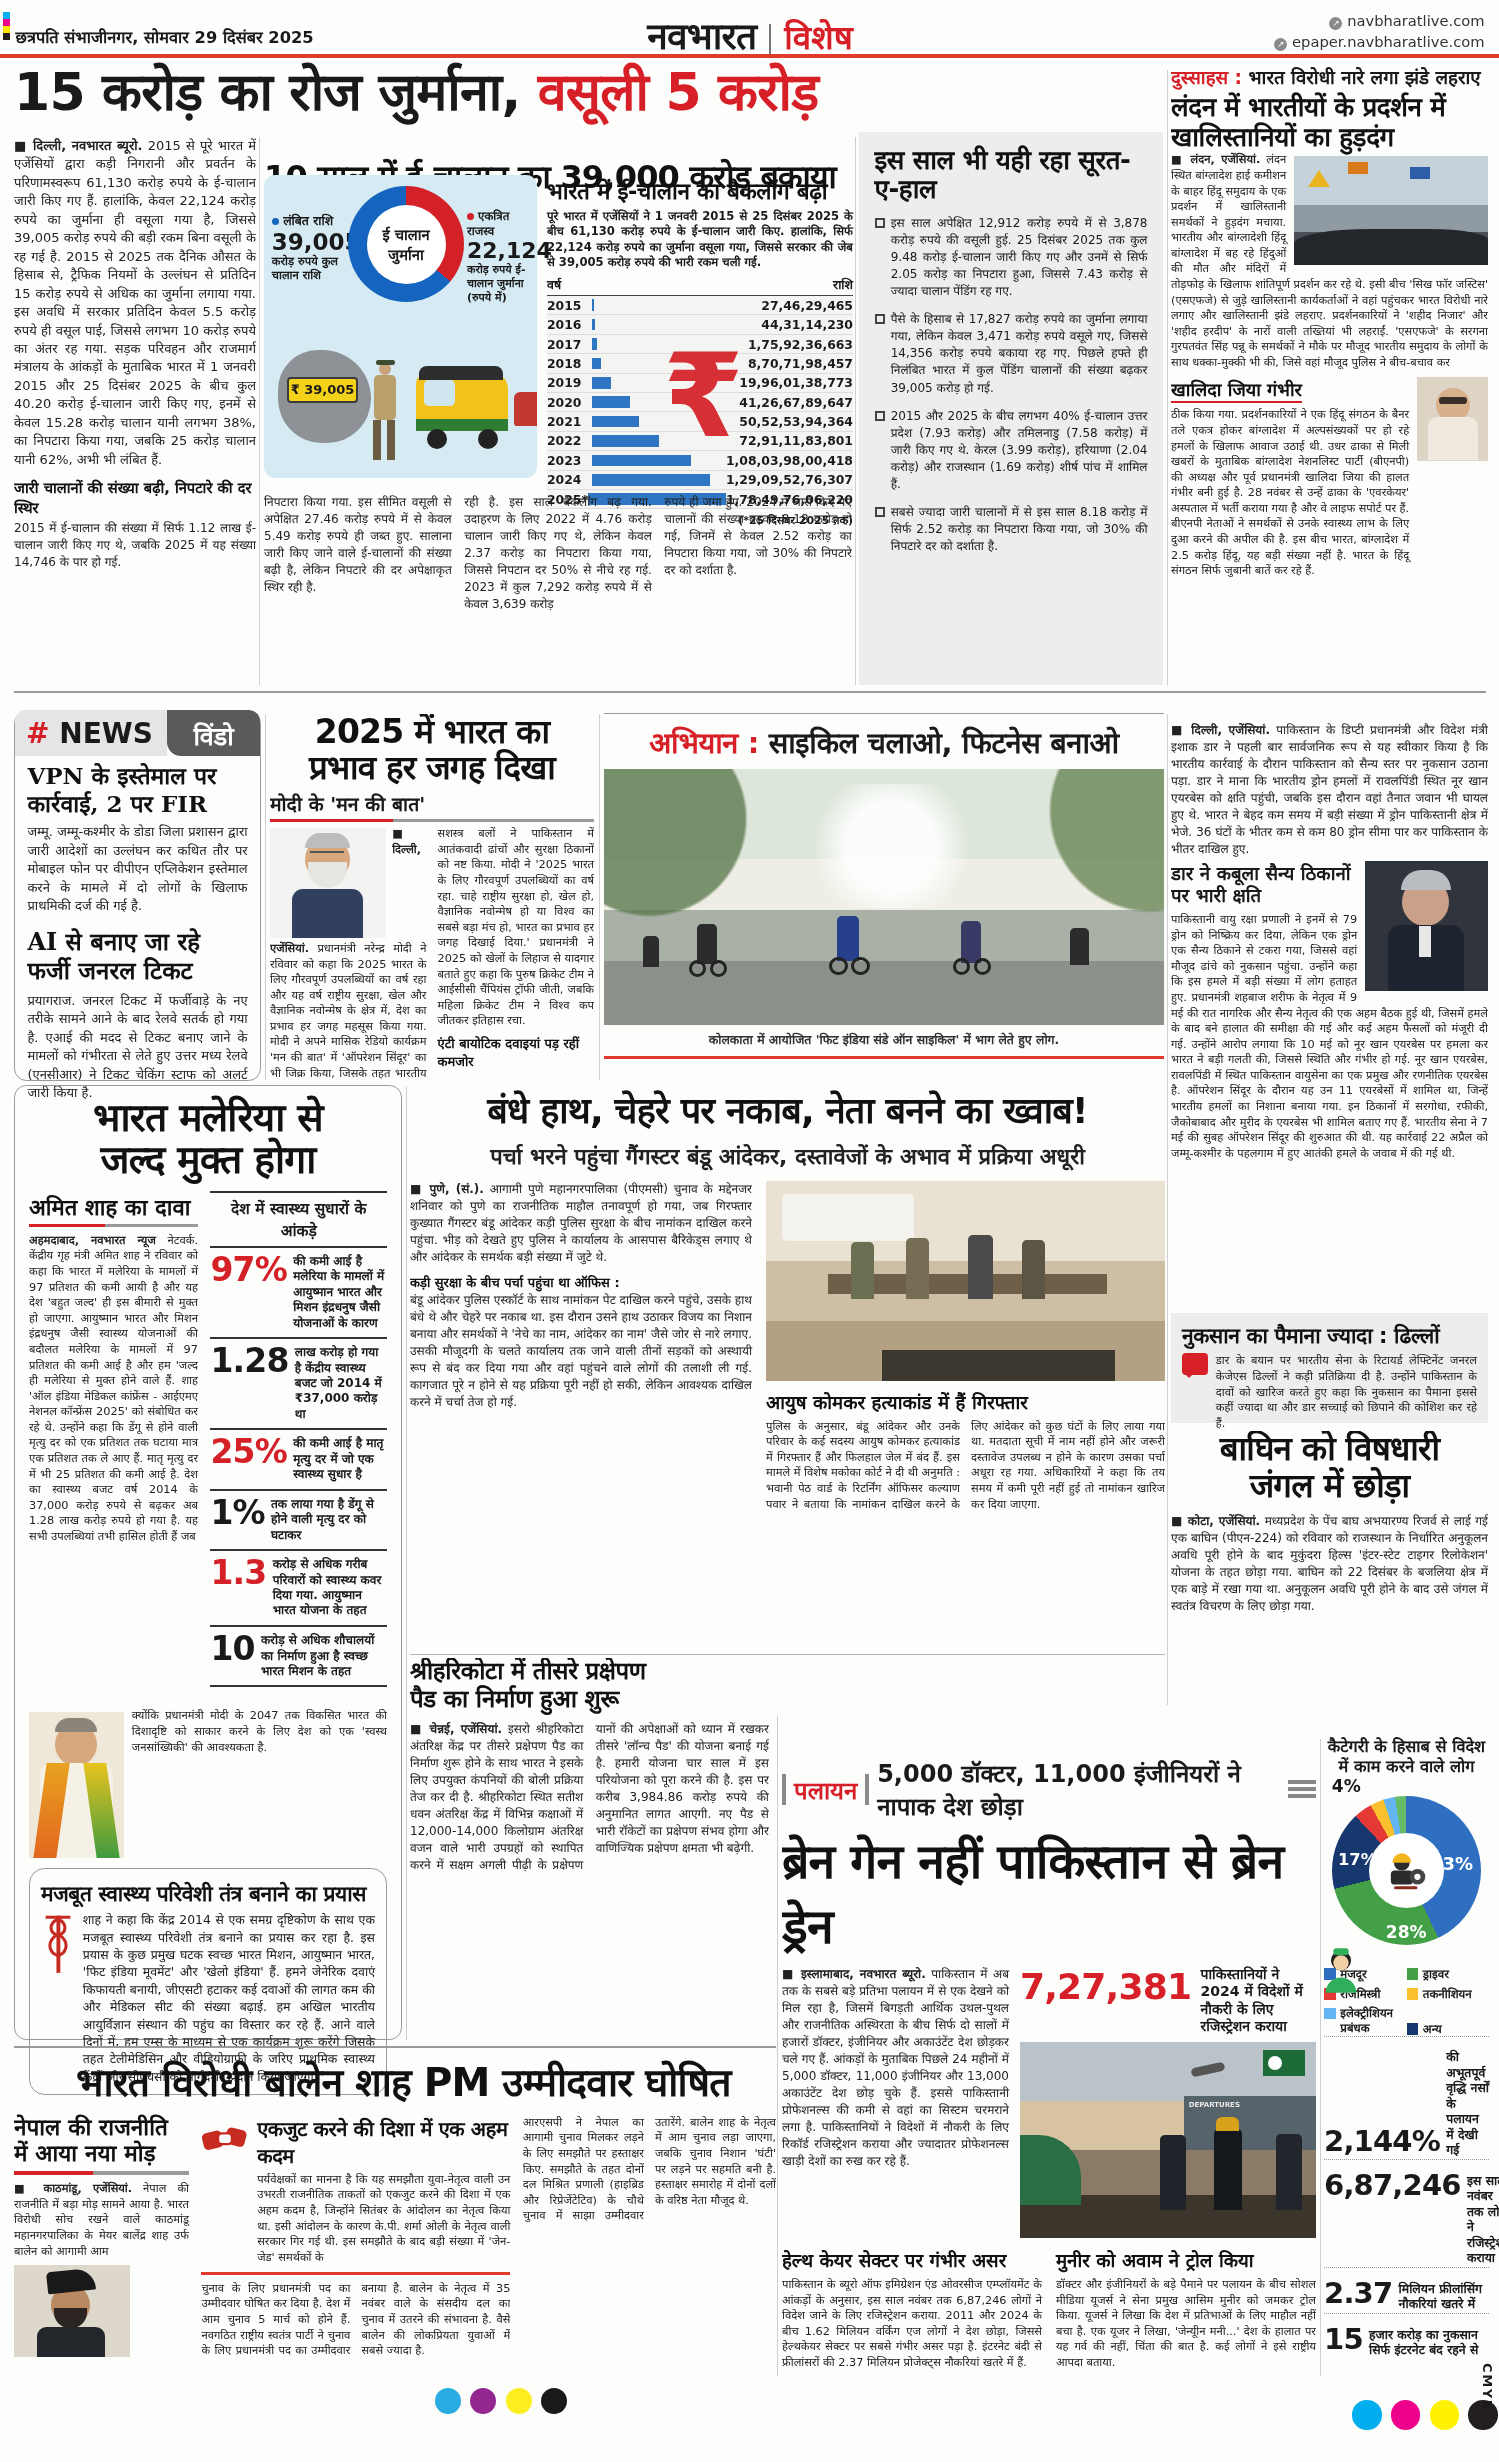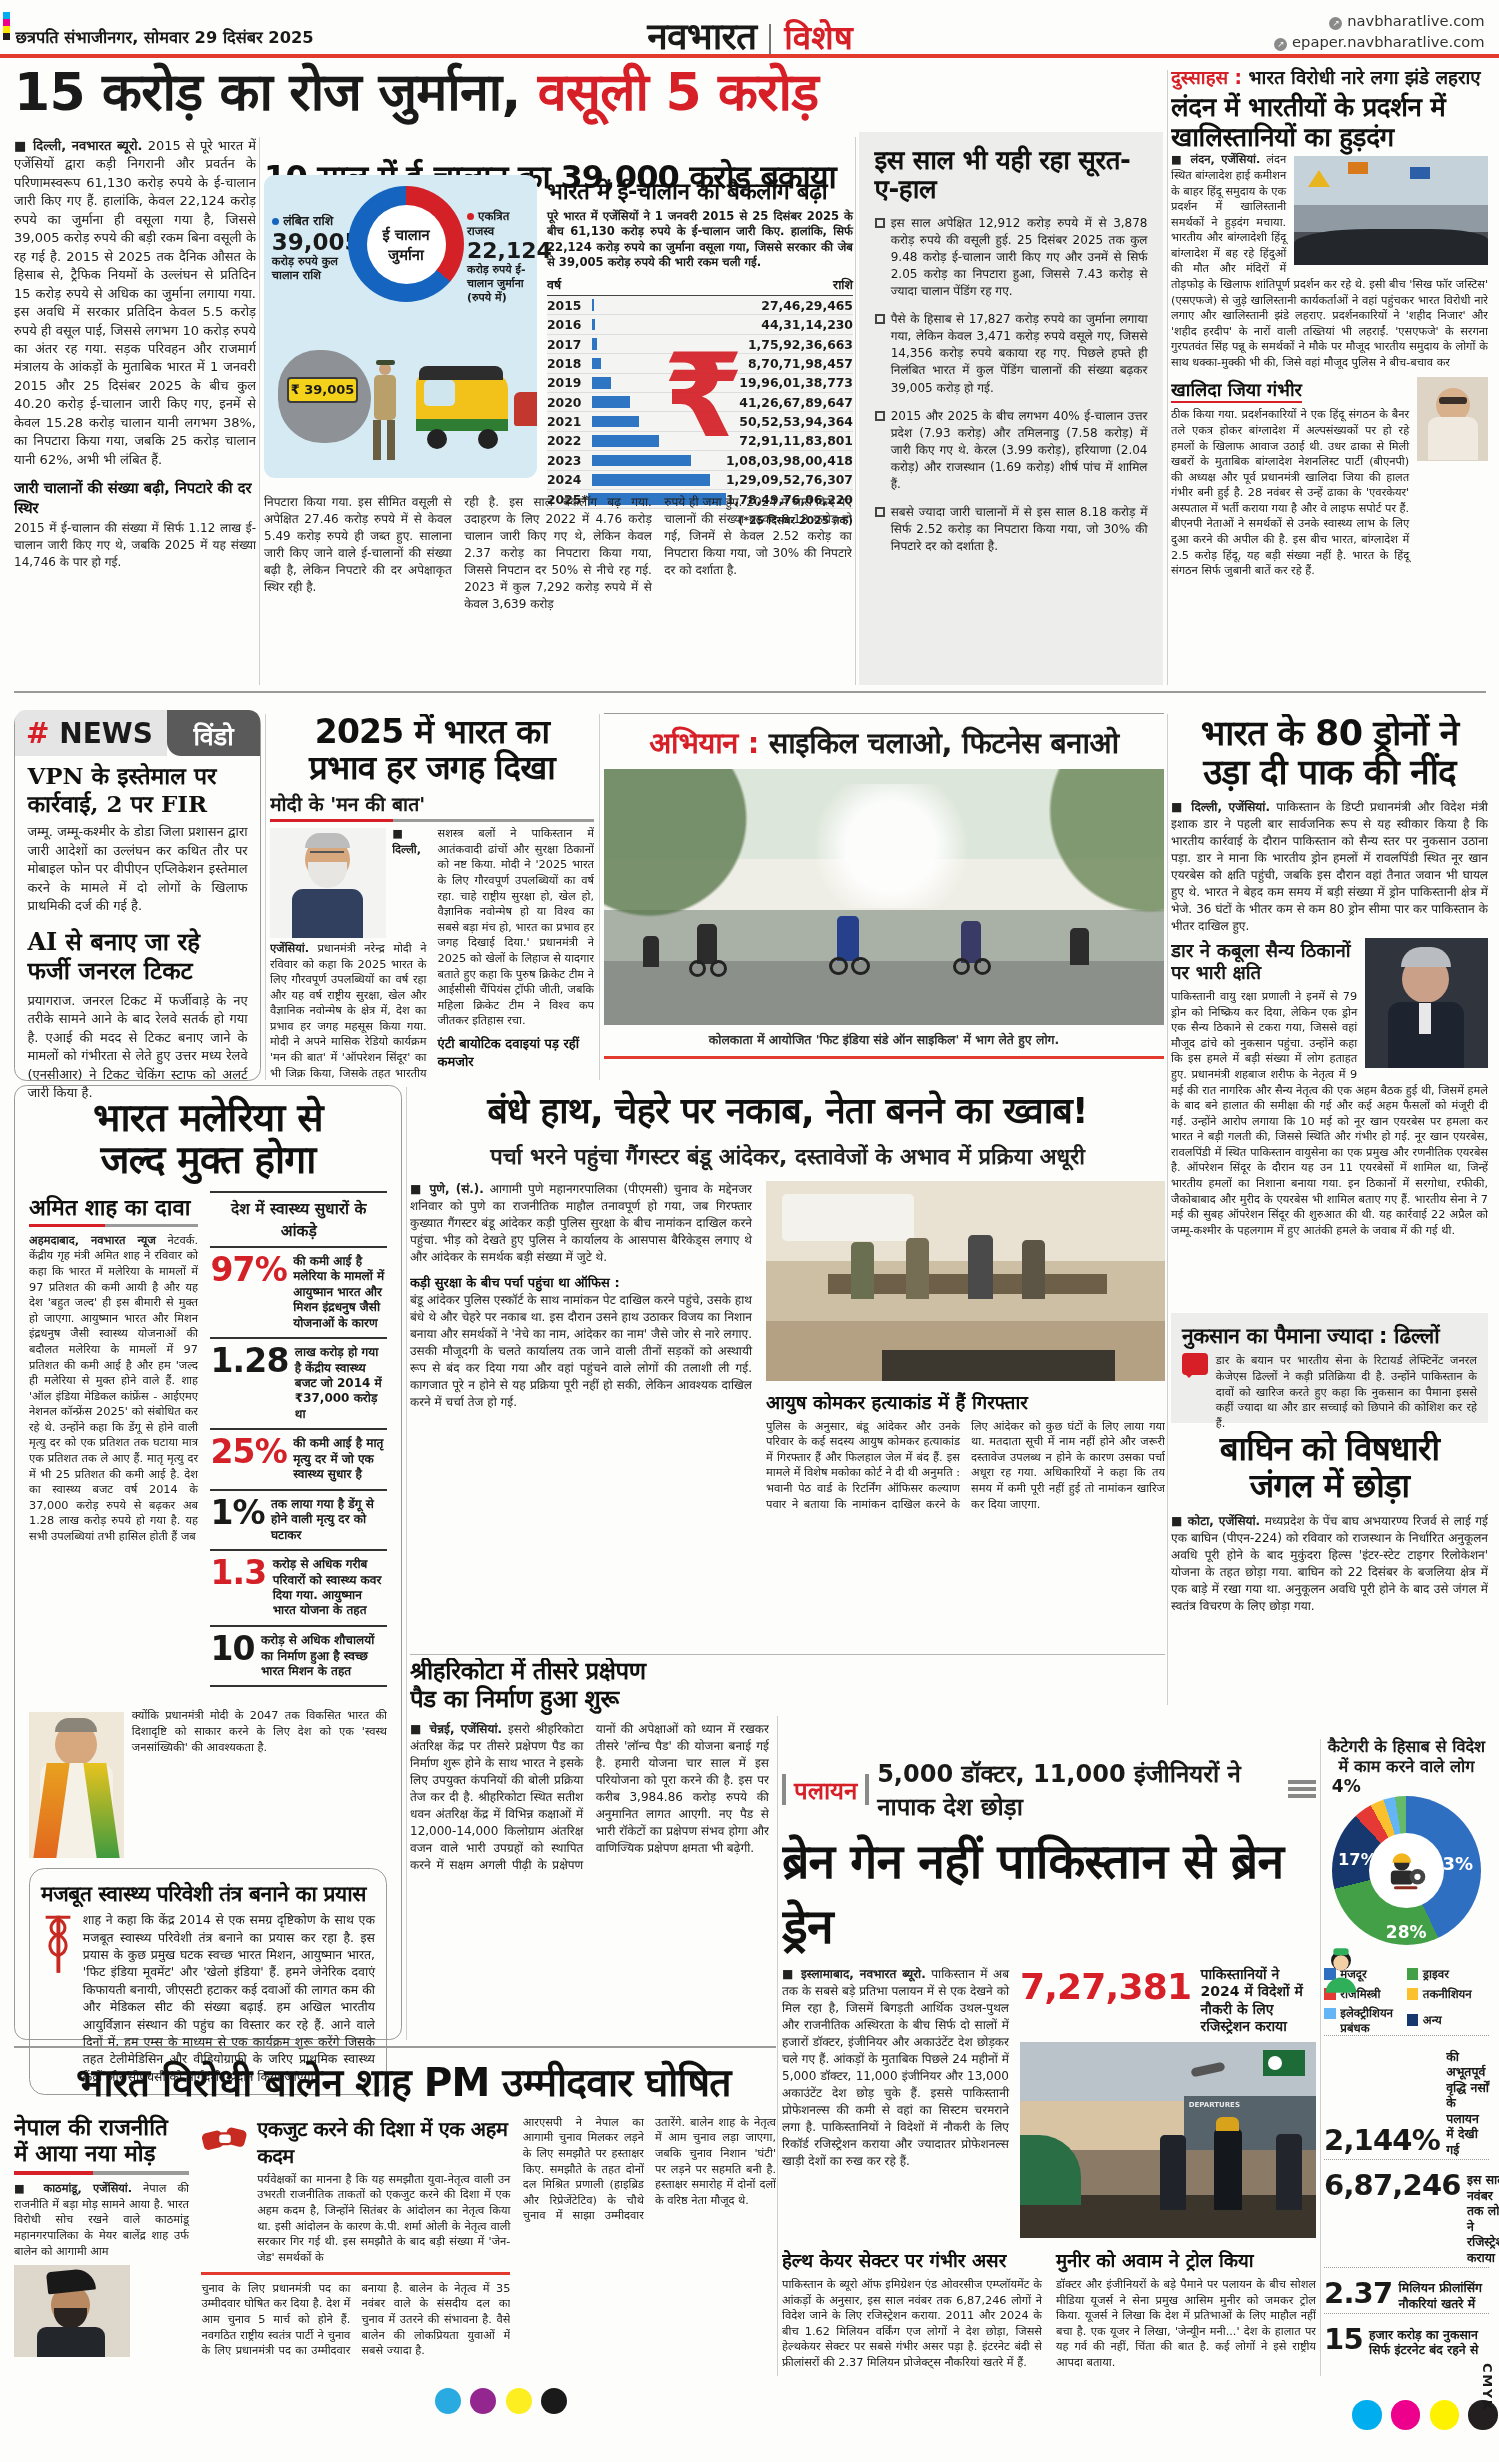--- a/index.html
+++ b/index.html
@@ -292,23 +292,20 @@
       <div class="abs" style="left:349px;top:189px;width:17px;height:17px;border:3.9px solid #222;border-radius:50%;"></div>
       <div class="abs" style="left:370px;top:189px;width:17px;height:17px;border:3.9px solid #222;border-radius:50%;"></div>
       <div class="sil" style="left:466px;top:159px;width:18.6px;height:37px;"></div>
       <div class="sil" style="left:39px;top:167px;width:15.5px;height:31px;"></div>
     </div>
     <div class="cap" style="margin-top:6.2px;">कोलकाता में आयोजित 'फिट इंडिया संडे ऑन साइकिल' में भाग लेते हुए लोग.</div>
     <div class="redrule" style="height:3.9px;margin-top:7.8px;"></div>
   </div>
 
   <div class="abs" style="left:1171px;top:714px;width:317px;height:595px;overflow:hidden;">
-    <h2 style="font-size:35px;line-height:1.1;letter-spacing:-0.8px;text-align:center;">
-      <span>भारत के 80 ड्रोनों ने</span><br><span>उड़ा दी पाक की नींद</span>
-    </h2>
     <p class="body-t" style="margin-top:7.8px;"><b>■ दिल्ली, एजेंसियां.</b> <span>पाकिस्तान के डिप्टी प्रधानमंत्री और विदेश मंत्री इशाक डार ने पहली बार सार्वजनिक रूप से यह स्वीकार किया है कि भारतीय कार्रवाई के दौरान पाकिस्तान को सैन्य स्तर पर नुकसान उठाना पड़ा. डार ने माना कि भारतीय ड्रोन हमलों में रावलपिंडी स्थित नूर खान एयरबेस को क्षति पहुंची, जबकि इस दौरान वहां तैनात जवान भी घायल हुए थे. भारत ने बेहद कम समय में बड़ी संख्या में ड्रोन पाकिस्तानी क्षेत्र में भेजे. 36 घंटों के भीतर कम से कम 80 ड्रोन सीमा पार कर पाकिस्तान के भीतर दाखिल हुए.</span></p>
     <div class="photo rphoto" style="width:123px;height:130px;background:#30343c;">
       <div class="abs" style="left:37px;top:17px;width:47px;height:48px;background:#caa088;border-radius:50%;"></div>
       <div class="abs" style="left:36px;top:9.3px;width:50px;height:20px;background:#b9bcc0;border-radius:22px 22px 0 0;"></div>
       <div class="abs" style="left:23px;top:64px;width:76px;height:67px;background:#1d2430;border-radius:12.4px 12.4px 0 0;"></div>
       <div class="abs" style="left:54px;top:65px;width:12.4px;height:31px;background:#e8e8e8;"></div>
     </div>
     <div style="font-size:18.6px;font-weight:800;line-height:1.2;margin:4.7px 0;">डार ने कबूला सैन्य ठिकानों पर भारी क्षति</div>
     <p class="small-t">पाकिस्तानी वायु रक्षा प्रणाली ने इनमें से 79 ड्रोन को निष्क्रिय कर दिया, लेकिन एक ड्रोन एक सैन्य ठिकाने से टकरा गया, जिससे वहां मौजूद ढांचे को नुकसान पहुंचा. उन्होंने कहा कि इस हमले में बड़ी संख्या में लोग हताहत हुए. प्रधानमंत्री शहबाज शरीफ के नेतृत्व में 9 मई की रात नागरिक और सैन्य नेतृत्व की एक अहम बैठक हुई थी, जिसमें हमले के बाद बने हालात की समीक्षा की गई और कई अहम फैसलों को मंजूरी दी गई. उन्होंने आरोप लगाया कि 10 मई को नूर खान एयरबेस पर हमला कर भारत ने बड़ी गलती की, जिससे स्थिति और गंभीर हो गई. नूर खान एयरबेस, रावलपिंडी में स्थित पाकिस्तान वायुसेना का एक प्रमुख और रणनीतिक एयरबेस है. ऑपरेशन सिंदूर के दौरान यह उन 11 एयरबेसों में शामिल था, जिन्हें भारतीय हमलों का निशाना बनाया गया. इन ठिकानों में सरगोधा, रफीकी, जैकोबाबाद और मुरीद के एयरबेस भी शामिल बताए गए हैं. भारतीय सेना ने 7 मई की सुबह ऑपरेशन सिंदूर की शुरुआत की थी. यह कार्रवाई 22 अप्रैल को जम्मू-कश्मीर के पहलगाम में हुए आतंकी हमले के जवाब में की गई थी.</p>
   </div>
@@ -456,21 +453,21 @@
         <div style="display:flex;width:50%;min-width:50%;font-size:11.6px;font-weight:700;margin-top:4.7px;flex-grow:1;">
           <span class="legend-sw" style="background: rgb(251, 192, 45);"></span>
           <span>तकनीशियन</span>
         </div>
 
         <div style="display:flex;width:50%;min-width:50%;font-size:11.6px;font-weight:700;margin-top:4.7px;flex-grow:1;">
           <span class="legend-sw" style="background: rgb(100, 181, 246);"></span>
           <span>इलेक्ट्रीशियन प्रबंधक</span>
         </div>
 
-        <div style="display:flex;width:50%;min-width:50%;font-size:11.6px;font-weight:700;margin-top:11px;flex-grow:1;">
+        <div style="display:flex;width:50%;min-width:50%;font-size:11.6px;font-weight:700;margin-top:20px;flex-grow:1;">
           <span class="legend-sw" style="background: rgb(22, 56, 110);"></span>
           <span>अन्य</span>
         </div>
       </div>
     <div>
 
         <div class="dotsep" style="padding:7.8px 0 1.6px;display:flex;gap:6.2px;align-items:flex-end;">
           <span class="statnum" style="font-size:29px;">2,144%</span>
           <span style="font-size:12.4px;font-weight:700;line-height:1.25;padding-top:4.7px;">की अभूतपूर्व वृद्धि नर्सों के पलायन में देखी गई</span>
         </div>

